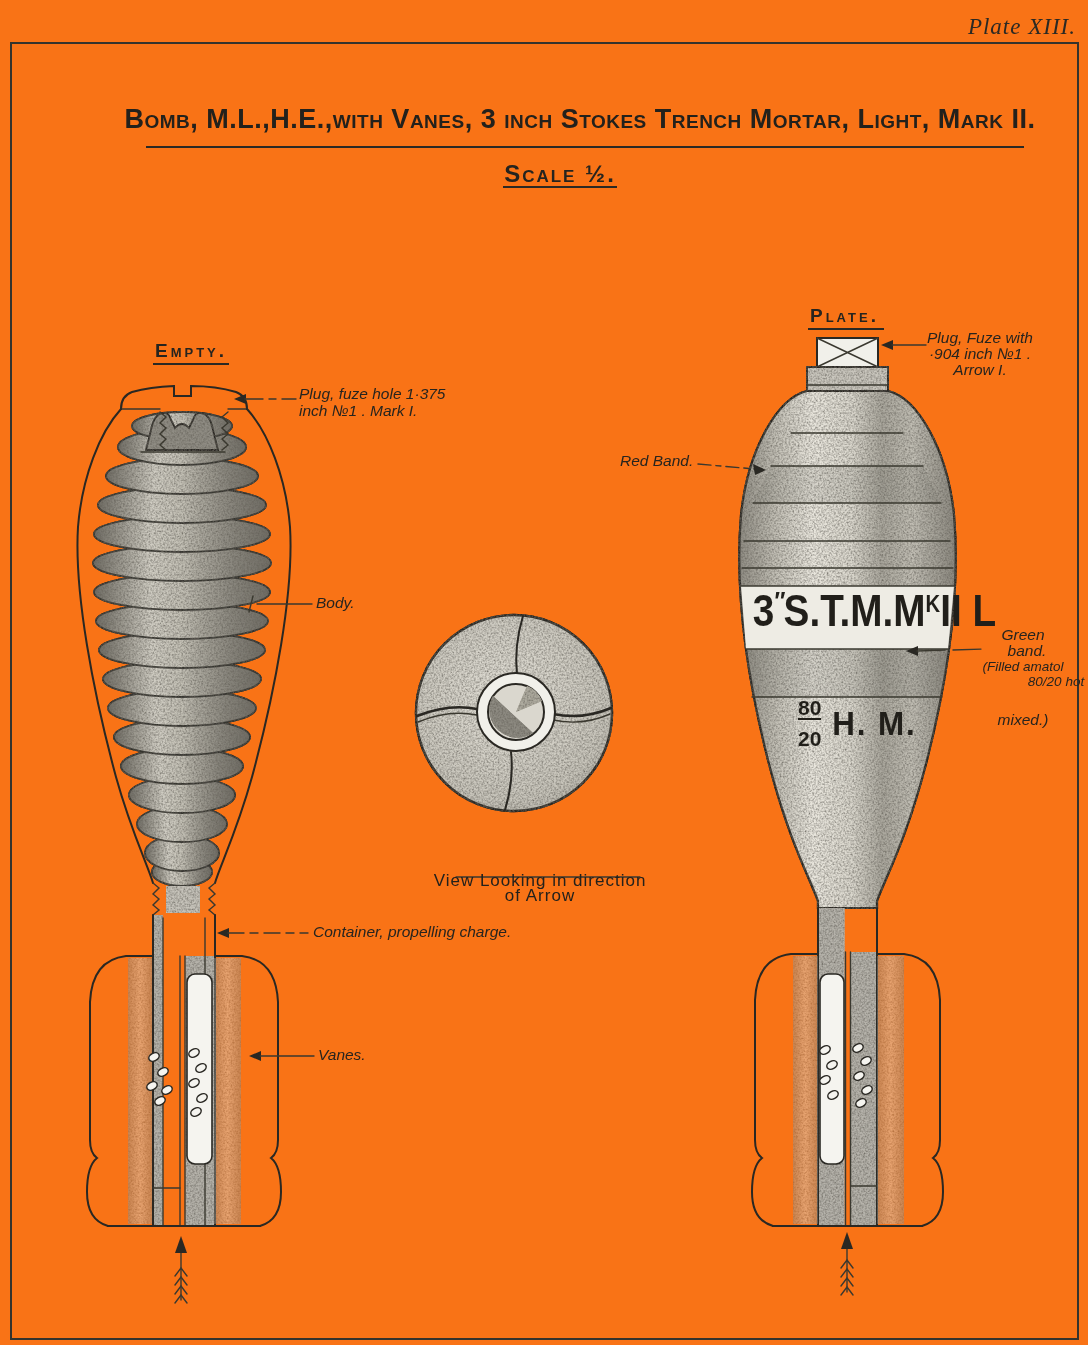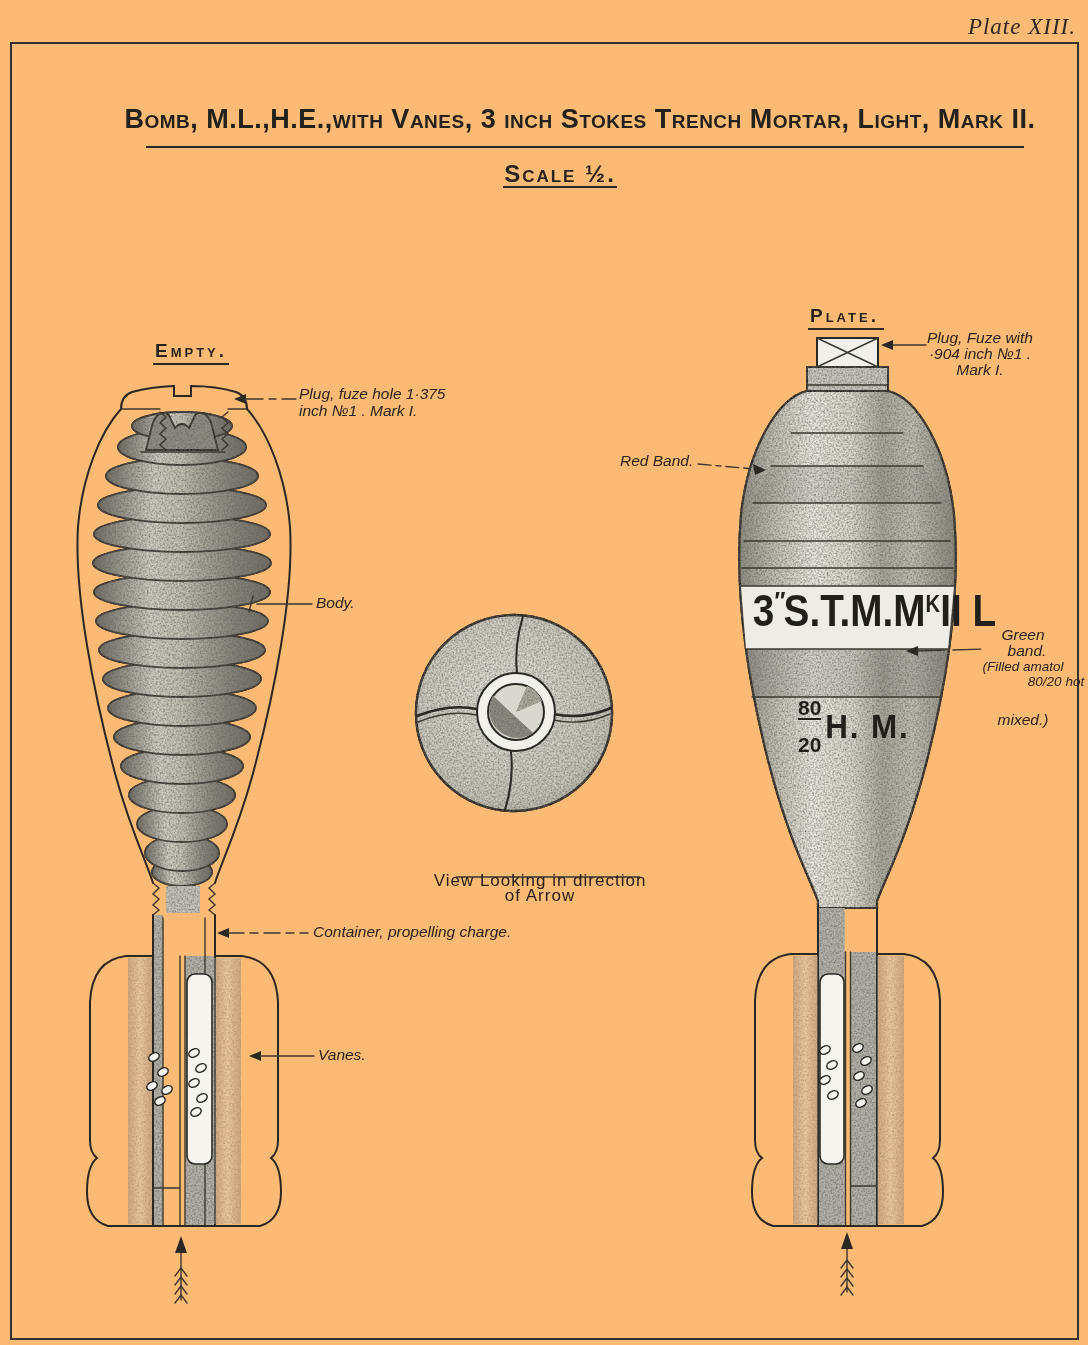--- a/index.html
+++ b/index.html
@@ -1,37 +1,37 @@
 <!DOCTYPE html>
 <html><head>
 <meta charset="utf-8">
 <style>
   html,body{margin:0;padding:0;background:#e8e7e2;}
-  .page{position:relative;width:1088px;height:1345px;background:#fdba74;overflow:hidden;
+  .page{position:relative;width:1088px;height:1345px;background:#f97316;overflow:hidden;
         font-family:"Liberation Sans",sans-serif;color:#26241f;}
   .frame{position:absolute;left:10px;top:42px;right:9px;bottom:5px;border:2.5px solid #35332d;}
   .abs{position:absolute;}
   .plate-label{font-family:"Liberation Serif",serif;font-style:italic;font-size:23px;
                letter-spacing:1px;color:#2b2924;}
   .title{font-variant:small-caps;font-weight:bold;font-size:27px;letter-spacing:.5px;
          text-align:center;white-space:nowrap;color:#23211c;}
   .rule{border-top:2.5px solid #2b2924;height:0;}
   .scale{font-variant:small-caps;font-size:24px;font-weight:bold;letter-spacing:2px;text-align:center;}
   .fig-label{font-variant:small-caps;font-weight:bold;font-size:19px;letter-spacing:3px;}
   .ann{font-style:italic;font-size:15.5px;line-height:16px;white-space:nowrap;color:#26241f;}
   .ann-c{text-align:center;}
   .ann-sm{font-size:13.5px;line-height:14px;}
   .caption{font-size:17px;letter-spacing:1px;text-align:center;white-space:nowrap;color:#23211c;}
   .stencil{font-weight:bold;font-size:44px;letter-spacing:0px;color:#211f1a;white-space:nowrap;
            transform:scaleX(.88);transform-origin:center;text-align:center;}
   .stencil .sup{font-size:23px;vertical-align:14px;}
   .stencil .inch{font-size:26px;vertical-align:16px;letter-spacing:-2px;}
-  .mark-fill{display:flex;align-items:center;gap:2px;font-weight:bold;color:#211f1a;}
+  .mark-fill{display:flex;align-items:center;gap:9px;font-weight:bold;color:#211f1a;}
   .frac{display:inline-flex;flex-direction:column;align-items:center;font-size:21px;line-height:20px;}
-  .frac .den{border-top:2.5px solid #211f1a;padding-top:15px;}
+  .frac .den{border-top:2.5px solid #211f1a;padding-top:9px;}
   .hm{font-size:33px;letter-spacing:2px;transform:scaleX(.95);}
   svg{position:absolute;left:0;top:0;}
   .s{stroke:#2a2823;fill:none;stroke-width:2;stroke-linecap:round;}
   .s1{stroke:#3a382f;fill:none;stroke-width:1.4;stroke-linecap:round;}
   .s3{stroke:#2a2823;fill:none;stroke-width:2.6;stroke-linecap:round;}
   .f{fill:#2a2823;stroke:none;}
 </style>
 </head>
 <body>
 
@@ -254,21 +254,21 @@
   <div class="abs ann" style="left:299px;top:403px;">inch №1 . Mark I.</div>
   <div class="abs ann" style="left:316px;top:595px;">Body.</div>
   <div class="abs ann" style="left:313px;top:924px;">Container, propelling charge.</div>
   <div class="abs ann" style="left:318px;top:1047px;">Vanes.</div>
 
   <div class="abs caption" style="left:410px;top:831px;width:260px;margin-top:40px;">View  Looking in direction</div>
   <div class="abs caption" style="left:410px;top:852px;width:260px;margin-top:34px;">of Arrow</div>
 
   <div class="abs ann ann-c" style="left:905px;top:330px;width:150px;">Plug, Fuze with</div>
   <div class="abs ann ann-c" style="left:905px;top:346px;width:150px;">·904 inch №1 .</div>
-  <div class="abs ann ann-c" style="left:905px;top:362px;width:150px;">Mark I.</div>
+  <div class="abs ann ann-c" style="left:905px;top:362px;width:150px;">Arrow I.</div>
   <div class="abs ann" style="left:620px;top:453px;">Red Band.</div>
   <div class="abs ann ann-c" style="left:968px;top:627px;width:110px;">Green</div>
   <div class="abs ann ann-c" style="left:972px;top:643px;width:110px;">band.</div>
   <div class="abs ann ann-c ann-sm" style="left:965px;top:660px;width:116px;">(Filled amatol</div>
   <div class="abs ann ann-c ann-sm" style="left:1001px;top:675px;width:110px;">80/20 hot</div>
   <div class="abs ann ann-c" style="left:968px;top:712px;width:110px;">mixed.)</div>
 
   <div class="abs stencil" style="left:740px;top:586px;width:214px;"><span>3</span><span class="inch">″</span><span>S.T.M.M</span><span class="sup">K</span><span>II L</span></div>
 
   <div class="abs mark-fill" style="left:798px;top:698px;">

